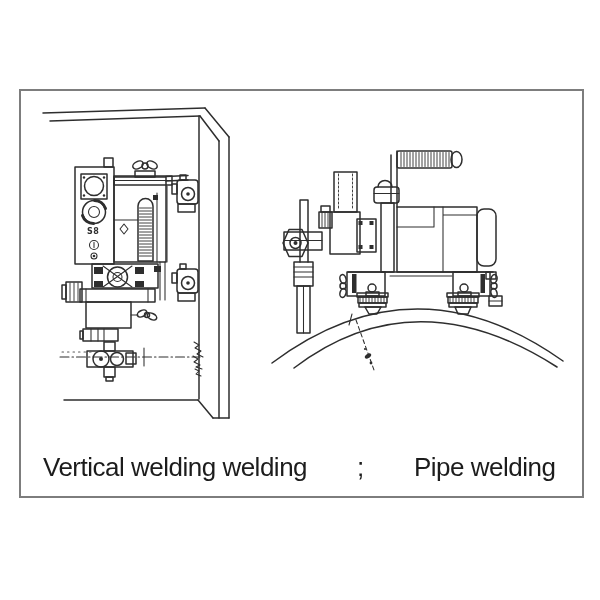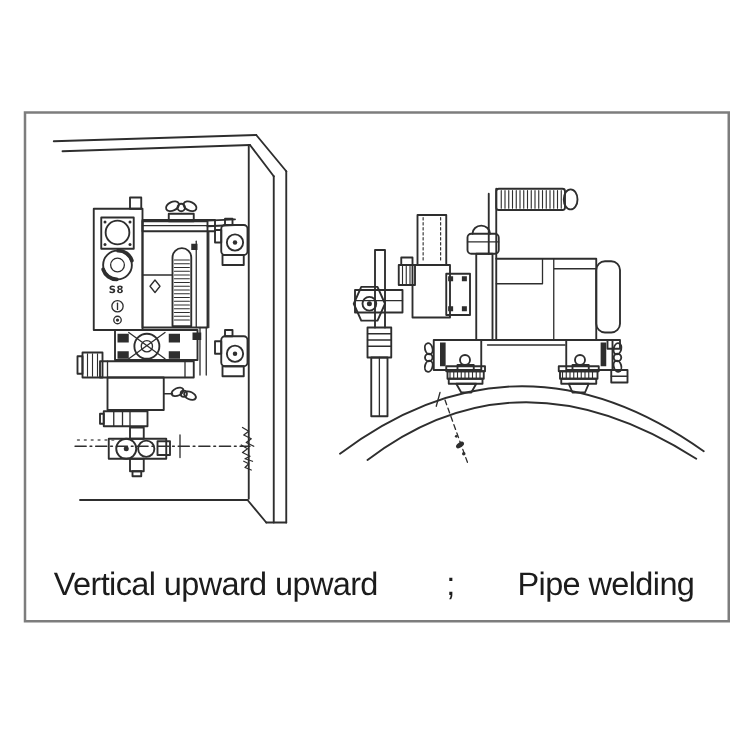--- a/index.html
+++ b/index.html
@@ -265,17 +265,17 @@
       <g>
         <ellipse cx="494" cy="279" rx="3" ry="4.5" transform="rotate(15 494 279)"></ellipse>
         <ellipse cx="494" cy="293" rx="3" ry="4.5" transform="rotate(-15 494 293)"></ellipse>
         <circle cx="494" cy="286" r="3"></circle>
         <rect x="489" y="296" width="13" height="10"></rect>
         <path class="thin" d="M489,301 H502"></path>
       </g>
     </g>
   </svg>
 
-  <div class="caption cap-left">Vertical upward upward</div>
+  <div class="caption cap-left">Vertical welding welding</div>
   <div class="caption cap-sep">;</div>
   <div class="caption cap-right">Pipe welding</div>
 
 </div>
 
 </body></html>

